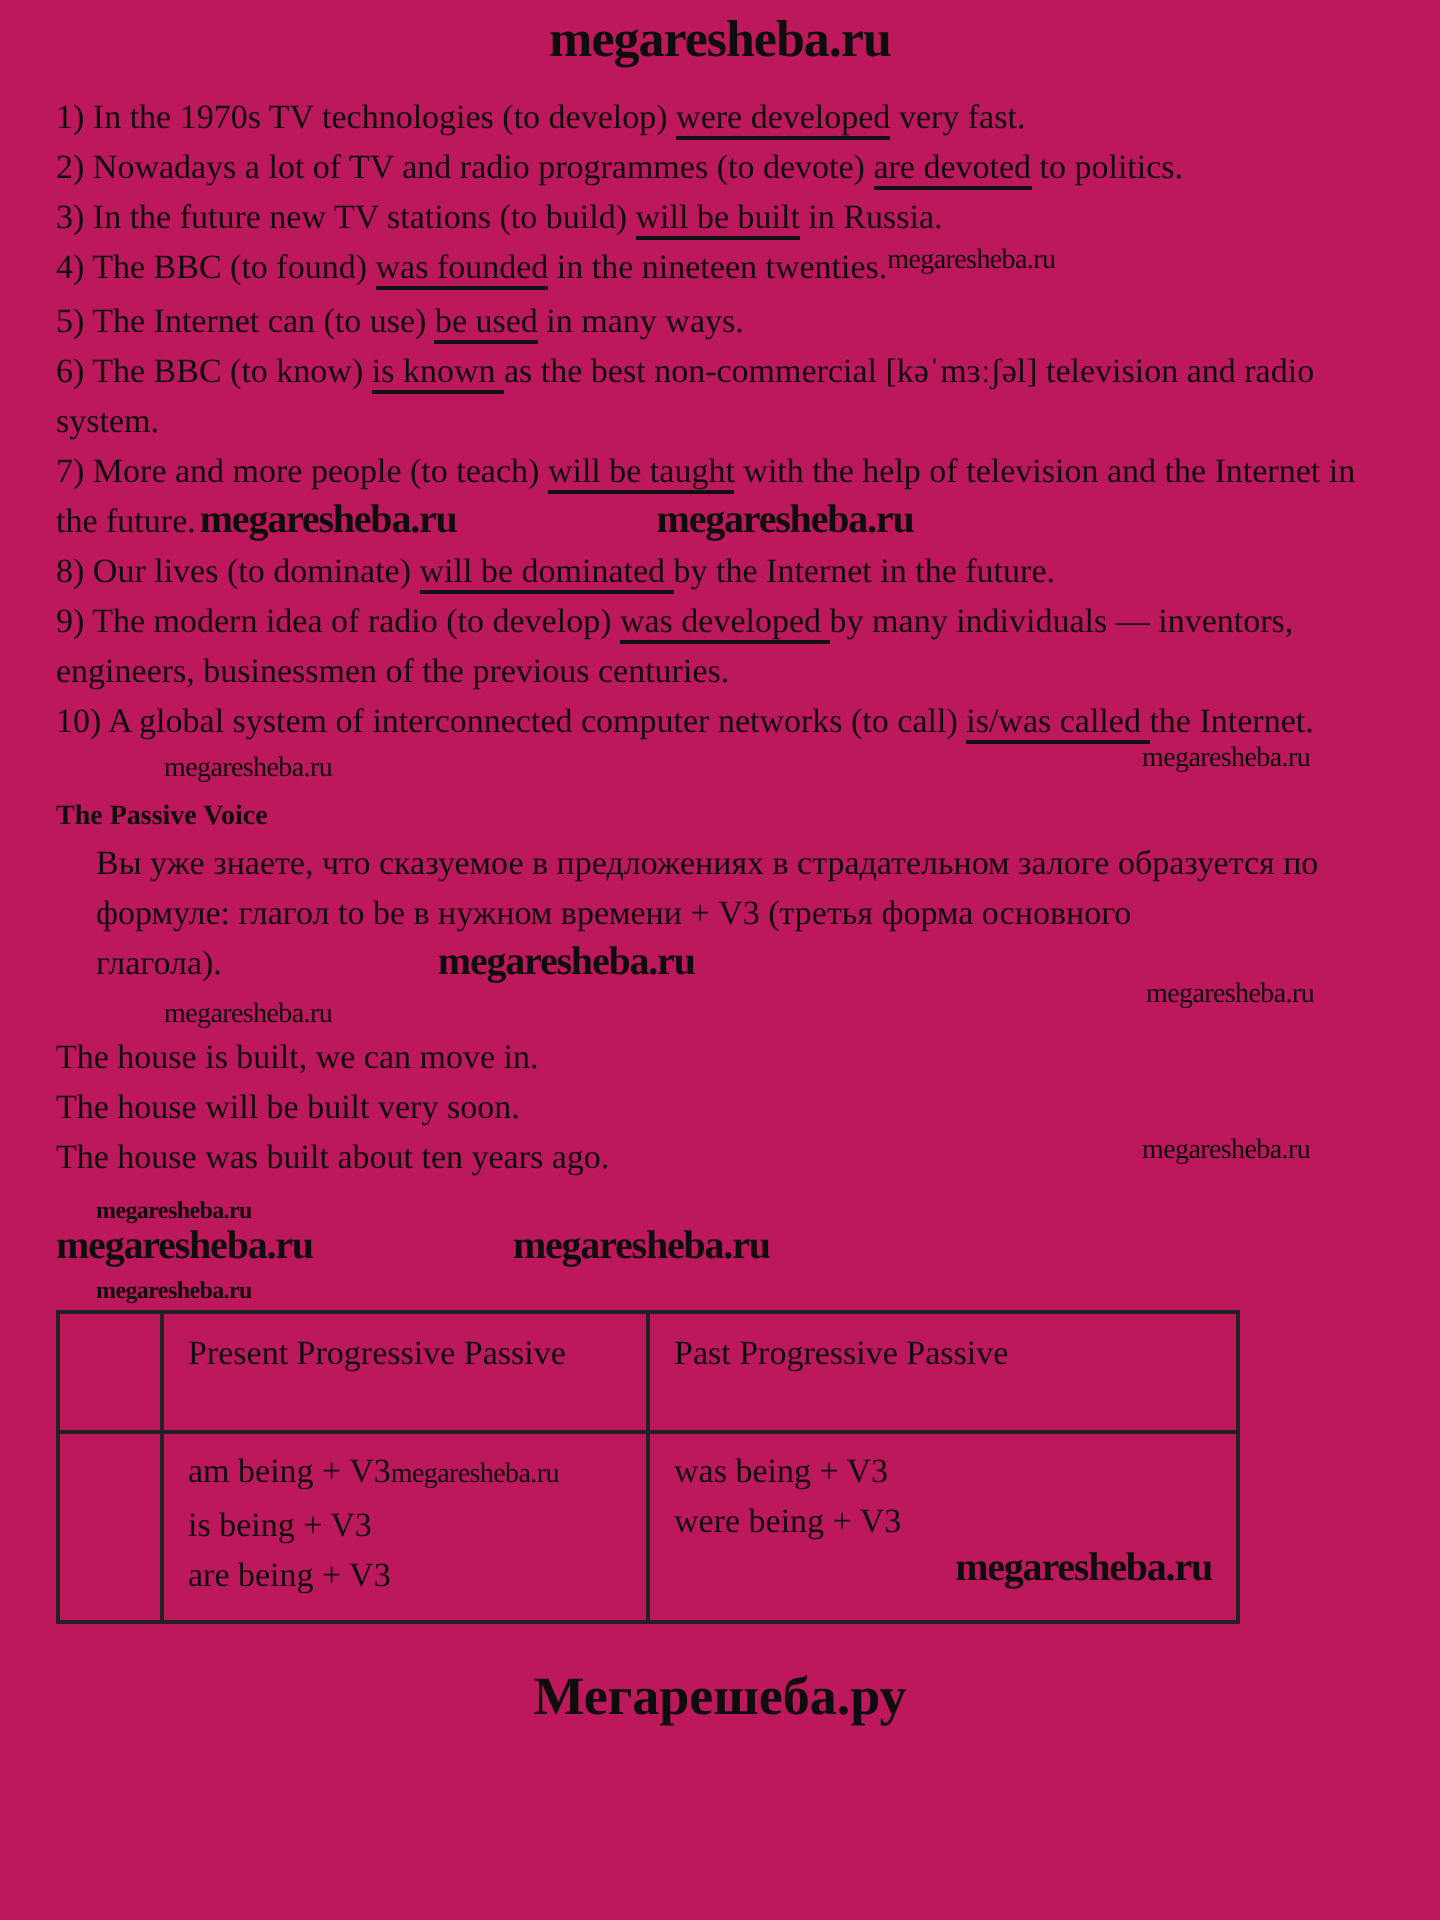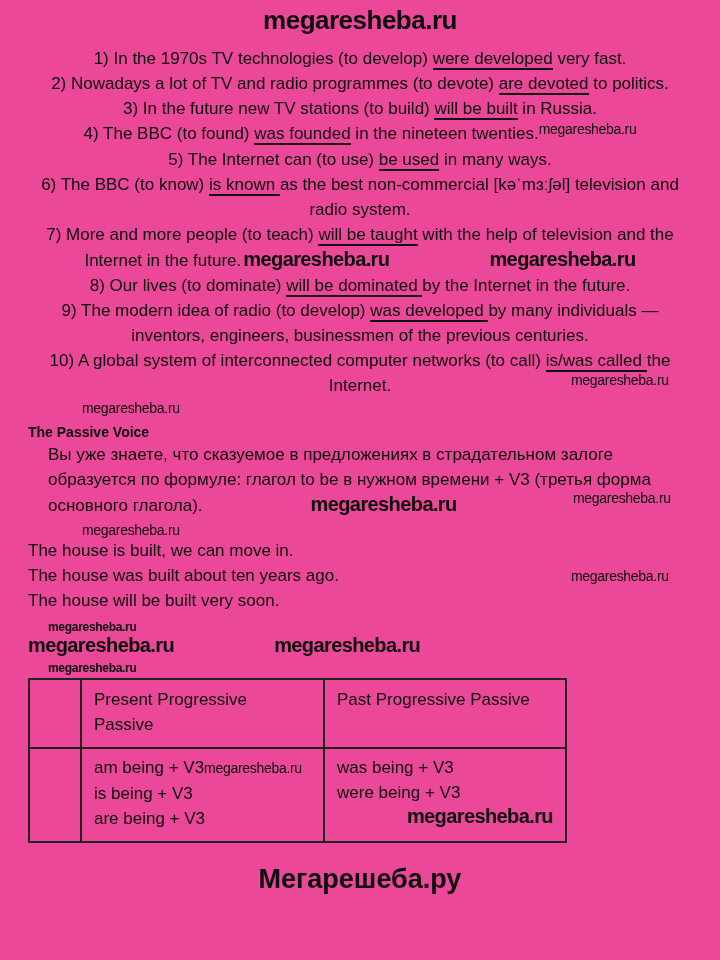--- a/index.html
+++ b/index.html
@@ -1,36 +1,36 @@
 <!DOCTYPE html>
 <html><head>
 <meta charset="utf-8">
 <style>
   * { margin: 0; padding: 0; box-sizing: border-box; }
   html, body { background: #ffffff; }
   .page {
     position: relative;
     width: 720px;
     height: 960px;
-    background: #ec4899;
+    background: #be185d;
     color: #0d0d0d;
-    font-family: Liberation Sans, sans-serif;
+    font-family: Liberation Serif, serif;
     font-size: 17px;
     overflow: hidden;
     padding: 0 28px;
   }
   .doc-title {
     margin-top: 5px;
     text-align: center;
     font-size: 26px;
     font-weight: 700;
     letter-spacing: -0.5px;
     line-height: 30px;
   }
-  .exercise { margin-top: 11px; line-height: 25px; text-align: center; }
+  .exercise { margin-top: 11px; line-height: 25px; }
   .ex-line { }
   .ans { border-bottom: 2px solid #111; }
   .wm-inline-sup {
     font-size: 14px; font-weight: 400;
     position: relative; top: -5px; letter-spacing: -0.3px;
   }
   .wm-bold {
     font-weight: 700; font-size: 20px; letter-spacing: -0.6px;
   }
   .wm-reg { font-size: 14px; letter-spacing: -0.3px; }
@@ -55,21 +55,21 @@
     table-layout: fixed;
   }
   .gtable td {
     border: 2px solid #222;
     vertical-align: top;
     line-height: 25px;
     padding: 6px 12px 10px 12px;
   }
   .gtable .c1 { width: 52px; }
   .gtable .c2 { width: 243px; }
-  .gtable .c3 { width: 242px; }
+  .gtable .c3 { width: 295px; }
   .gtable .head-row td { height: 60px; padding-top: 7px; }
   .wm-cell { text-align: right; line-height: 22px; }
   .footer-title {
     margin-top: 20px;
     text-align: center;
     font-size: 27px;
     font-weight: 700;
     line-height: 32px;
   }
   .wm-abs { position: absolute; }
@@ -100,22 +100,22 @@
   <div class="wm-line wm-line-b"><span class="wm-reg">megaresheba.ru</span></div>
 
   <div class="heading">The Passive Voice</div>
 
   <p class="para para-1"><span>Вы уже знаете, что сказуемое в предложениях в страдательном залоге образуется по формуле: глагол to be в нужном времени + V3 (третья форма основного глагола).</span><span class="wm-bold wm-after-para1">megaresheba.ru</span></p>
 
   <div class="wm-line wm-line-e"><span class="wm-reg">megaresheba.ru</span></div>
 
   <div class="examples">
     <div>The house is built, we can move in.</div>
+    <div>The house will be built very soon.</div>
     <div>The house was built about ten years ago.</div>
-    <div>The house will be built very soon.</div>
   </div>
 
   <div class="wm-line wm-line-g"><span class="wm-bold-small">megaresheba.ru</span></div>
 
 
   <div class="wm-row-bold"><span class="wm-bold">megaresheba.ru</span><span class="wm-bold wm-gap">megaresheba.ru</span></div>
 
   <div class="wm-line wm-line-h"><span class="wm-bold-small">megaresheba.ru</span></div>
 
   <table class="gtable">

